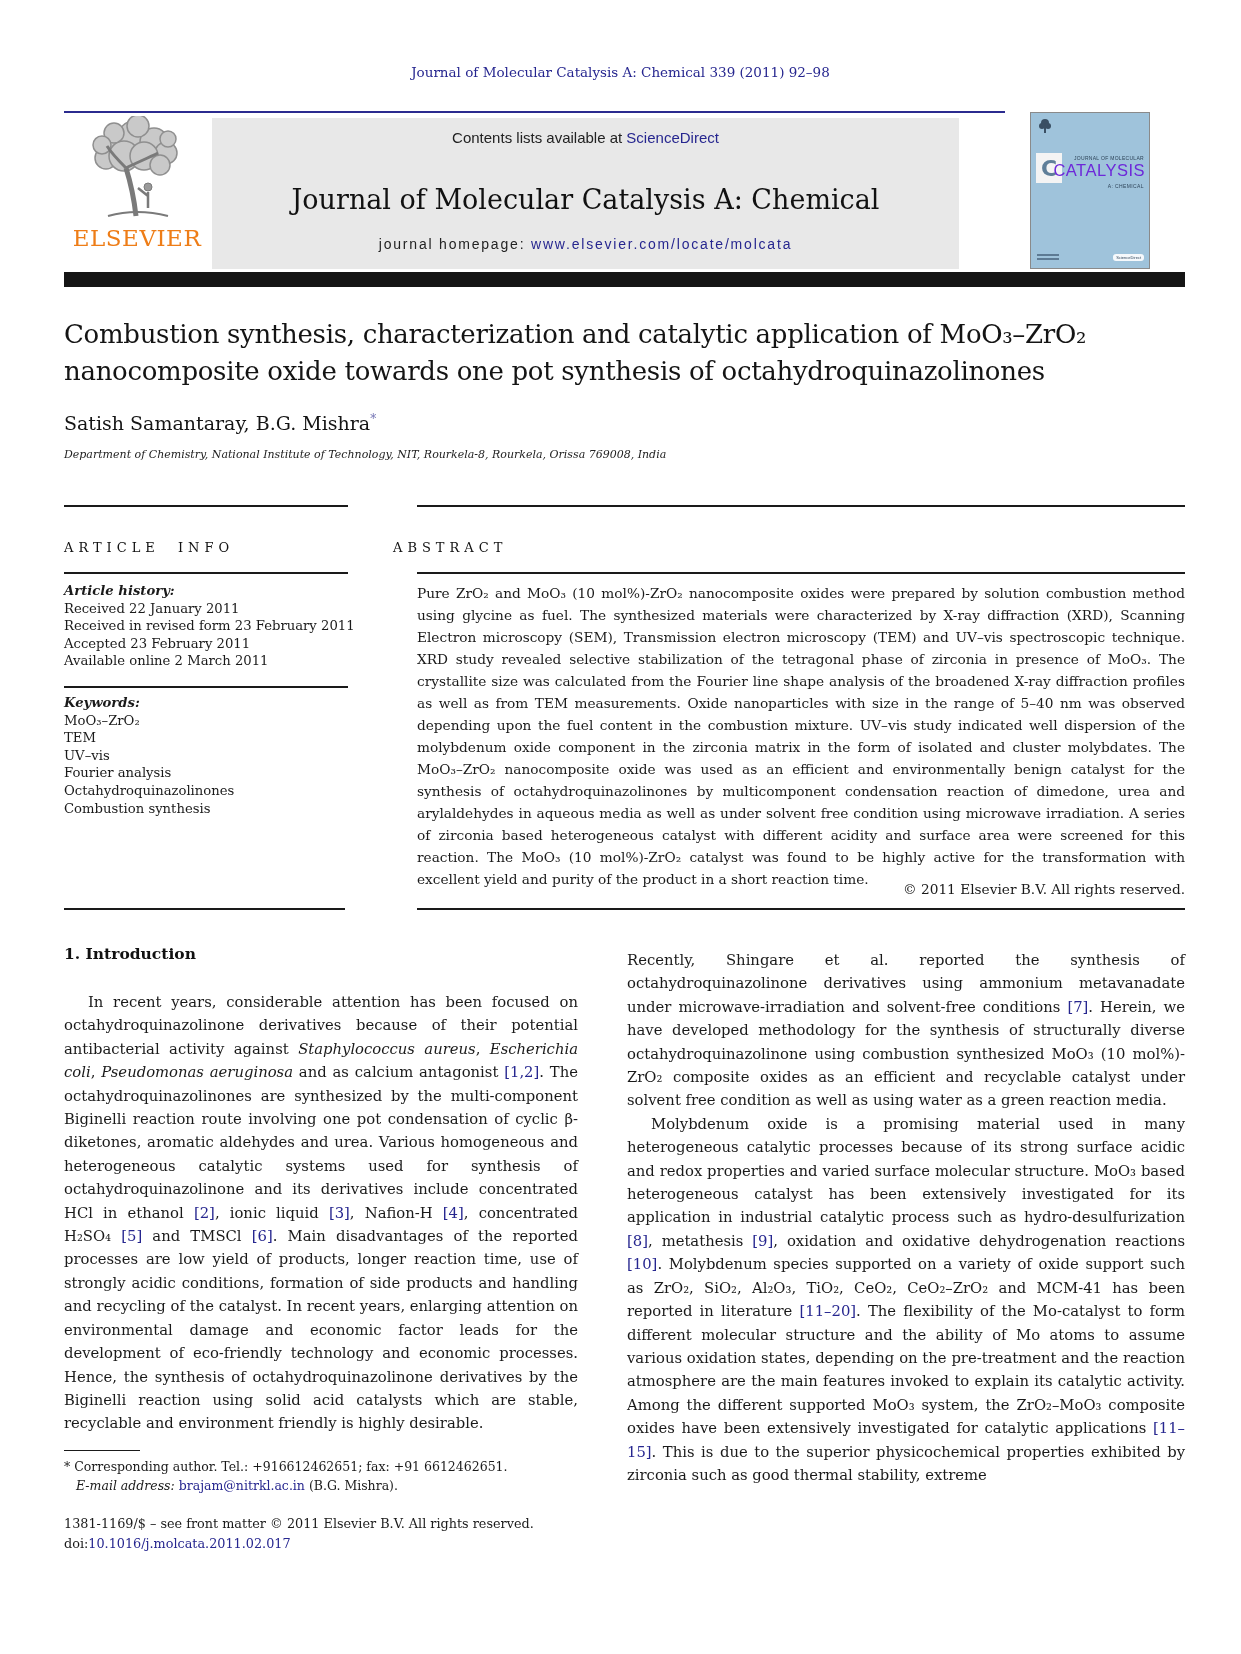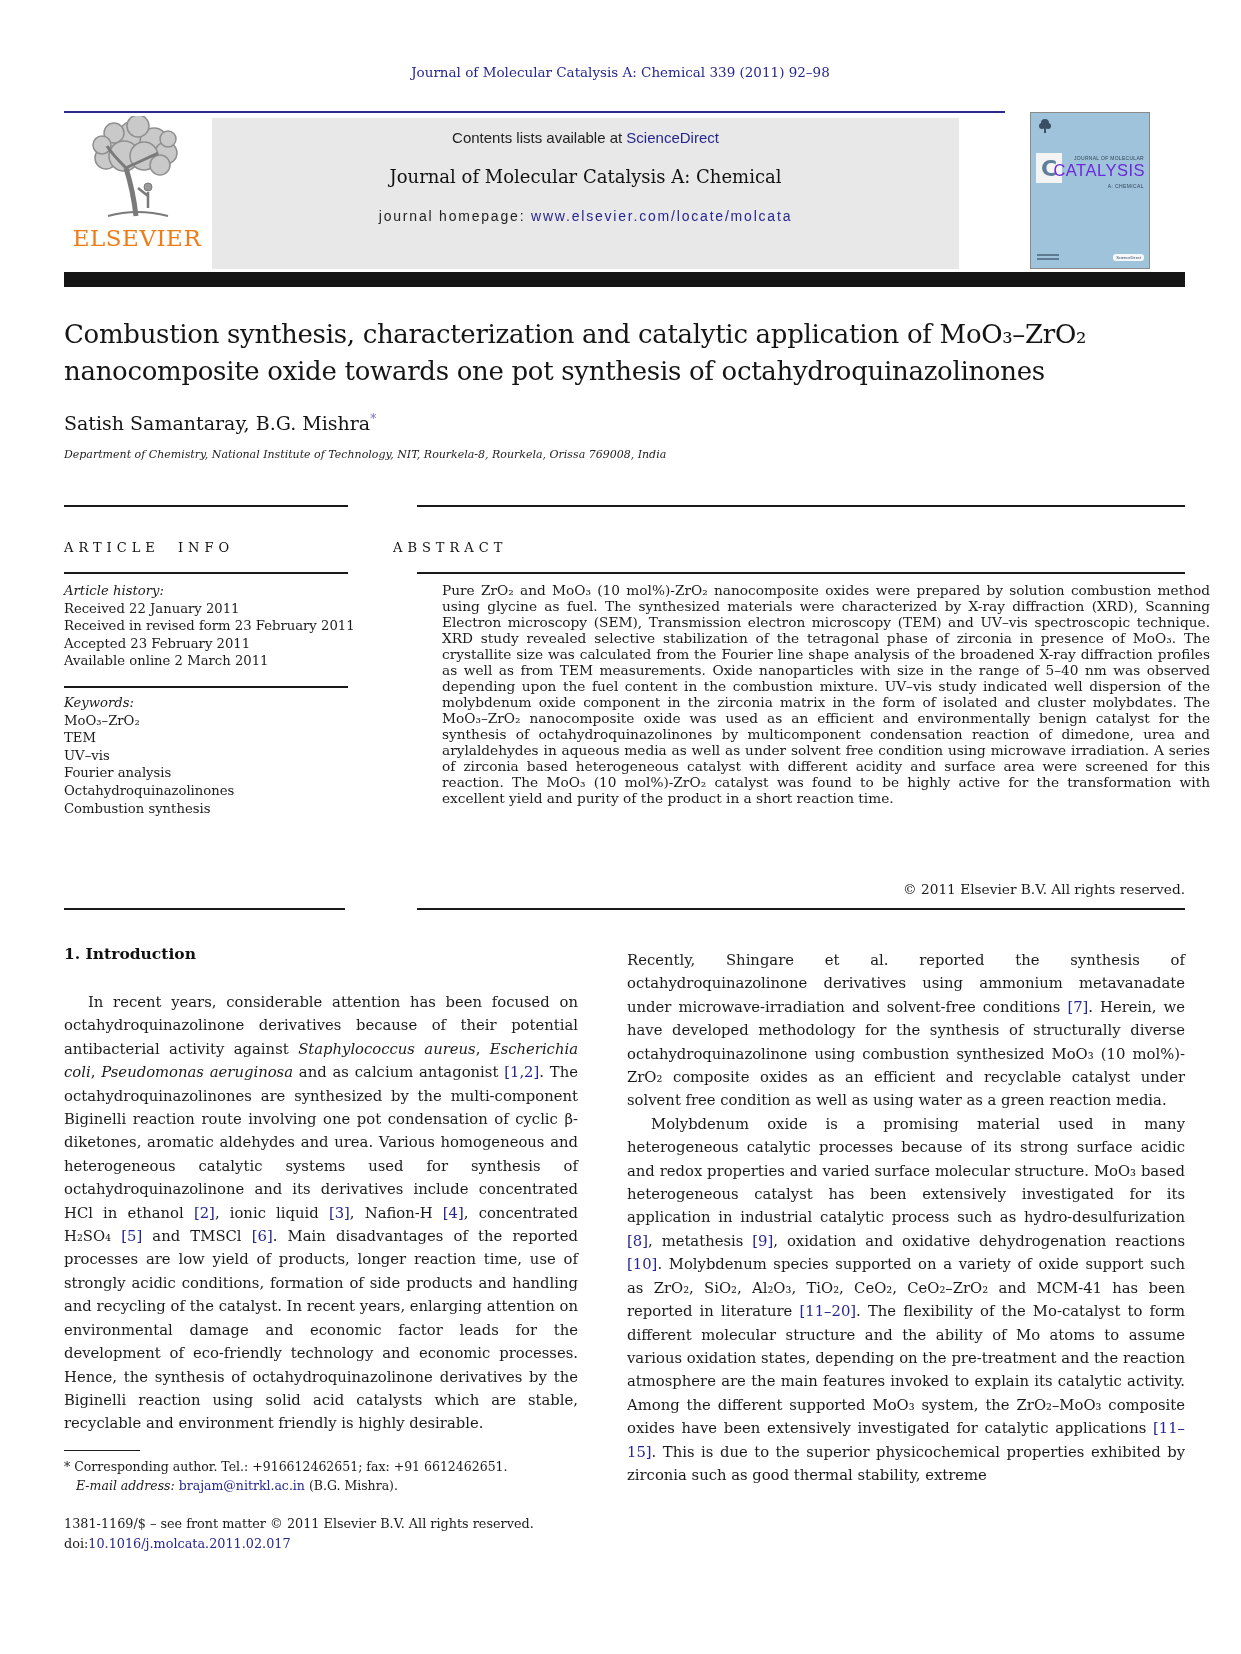--- a/index.html
+++ b/index.html
@@ -12,21 +12,21 @@
   .sans{font-family:"Liberation Sans","DejaVu Sans",sans-serif;}
 
   #citation{top:64px;left:0;width:100%;text-align:center;font-size:13.5px;color:#26268f;}
   #toprule{top:111px;left:64px;width:941px;height:2px;background:#2b2b8f;}
 
   #logo{left:64px;top:116px;width:146px;height:154px;text-align:center;}
   #logo .word{font-size:23px;color:#ee7d17;letter-spacing:.5px;line-height:1;margin-top:1px;}
 
   #graybox{left:212px;top:118px;width:747px;height:151px;background:#e8e8e8;text-align:center;}
   #contents-line{margin-top:11px;font-size:15px;color:#222;}
-  #journal-title{margin-top:20px;font-size:18px;color:#111;}
+  #journal-title{margin-top:38px;font-size:27px;color:#111;}
   #homepage-line{margin-top:21px;font-size:14px;letter-spacing:1.8px;color:#222;}
 
   #cover{left:1030px;top:112px;width:118px;height:155px;background:#9fc3db;border:1px solid #8a8a8a;}
   #cover .cbox{position:absolute;left:5px;top:40px;width:26px;height:30px;background:#f4f4f4;
                display:flex;align-items:center;justify-content:center;}
   #cover .cbox span{font-size:22px;font-weight:bold;color:#5f7f99;font-family:"DejaVu Sans",sans-serif;}
   #cover .l1{position:absolute;right:5px;top:42px;font-size:5px;color:#2e4459;letter-spacing:.3px;}
   #cover .l2{position:absolute;right:4px;top:48px;font-size:16.5px;color:#6d28d9;letter-spacing:.5px;}
   #cover .l3{position:absolute;right:5px;top:70px;font-size:5px;color:#2e4459;letter-spacing:.4px;}
   #cover .bars{position:absolute;left:6px;bottom:8px;}
@@ -46,23 +46,23 @@
   #rule-abs-top{left:417px;top:505px;width:768px;}
   #info-heading,#abs-heading{position:absolute;top:540px;font-size:13px;letter-spacing:5px;word-spacing:9px;color:#111;}
   #info-heading{left:64px;}
   #abs-heading{left:393px;}
   #rule-info-mid{left:64px;top:572px;width:284px;}
   #rule-abs-mid{left:417px;top:572px;width:768px;}
 
   #history{left:64px;top:582px;width:330px;font-size:13.2px;line-height:17.6px;}
   #rule-keywords{left:64px;top:686px;width:284px;}
   #keywords{left:64px;top:694px;width:330px;font-size:13.2px;line-height:17.6px;}
-  .lab{font-style:italic;}
+  .lab{font-style:italic;font-weight:bold;}
 
-  #abstract{left:442px;top:582px;width:768px;font-size:13.7px;line-height:16px;text-align:justify;hyphens:auto;}
+  #abstract{left:417px;top:582px;width:768px;font-size:13.7px;line-height:22px;text-align:justify;hyphens:auto;}
   #abs-copyright{left:417px;top:881px;width:768px;text-align:right;font-size:13.7px;}
 
   #rule-bot-left{left:64px;top:908px;width:281px;}
   #rule-bot-right{left:417px;top:908px;width:768px;}
 
   #sec1{left:64px;top:944px;font-size:15.5px;font-weight:bold;color:#111;}
   #colL{left:64px;top:990px;width:514px;font-size:14.8px;line-height:23.4px;text-align:justify;hyphens:auto;}
   #colR{left:627px;top:948px;width:558px;font-size:14.8px;line-height:23.4px;text-align:justify;hyphens:auto;}
   #colL p,#colR p{margin:0;}
   .indent{text-indent:24px;}

